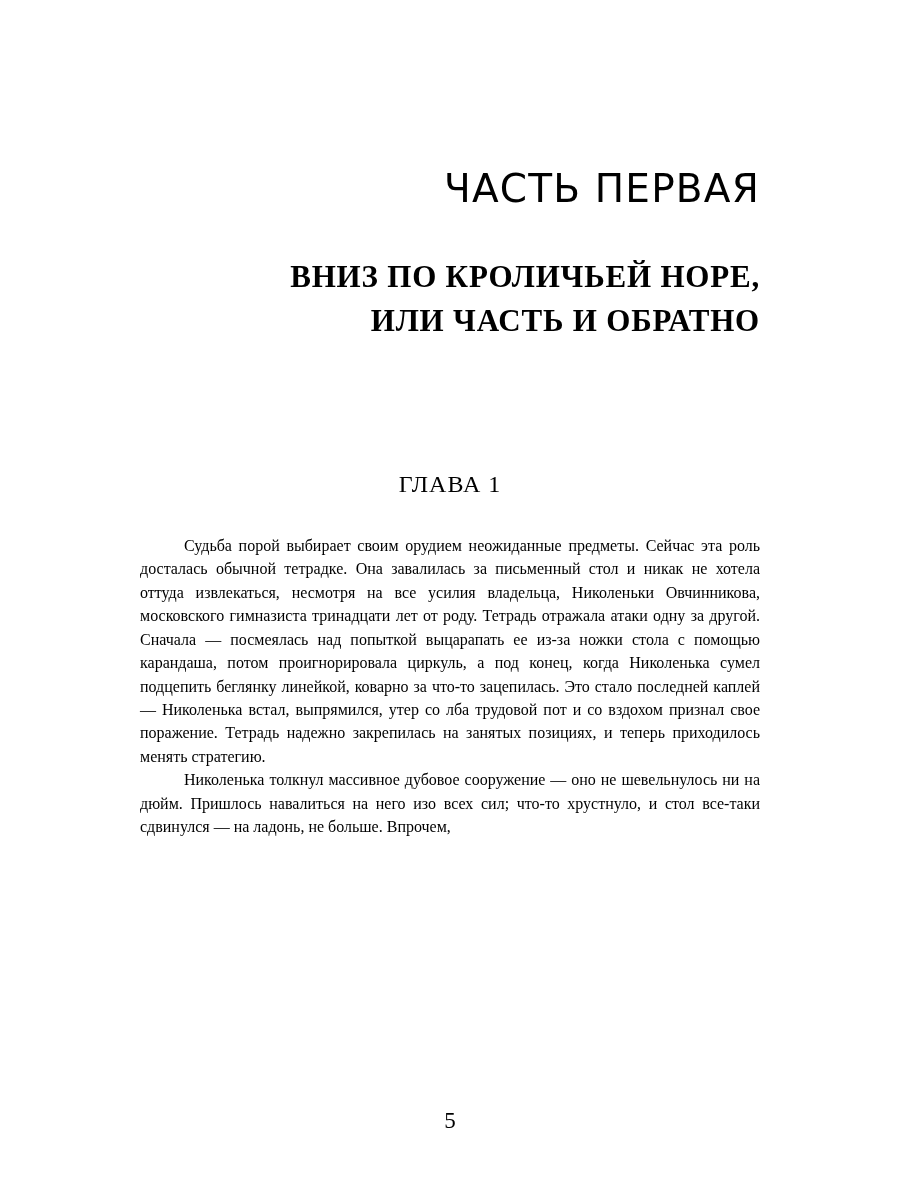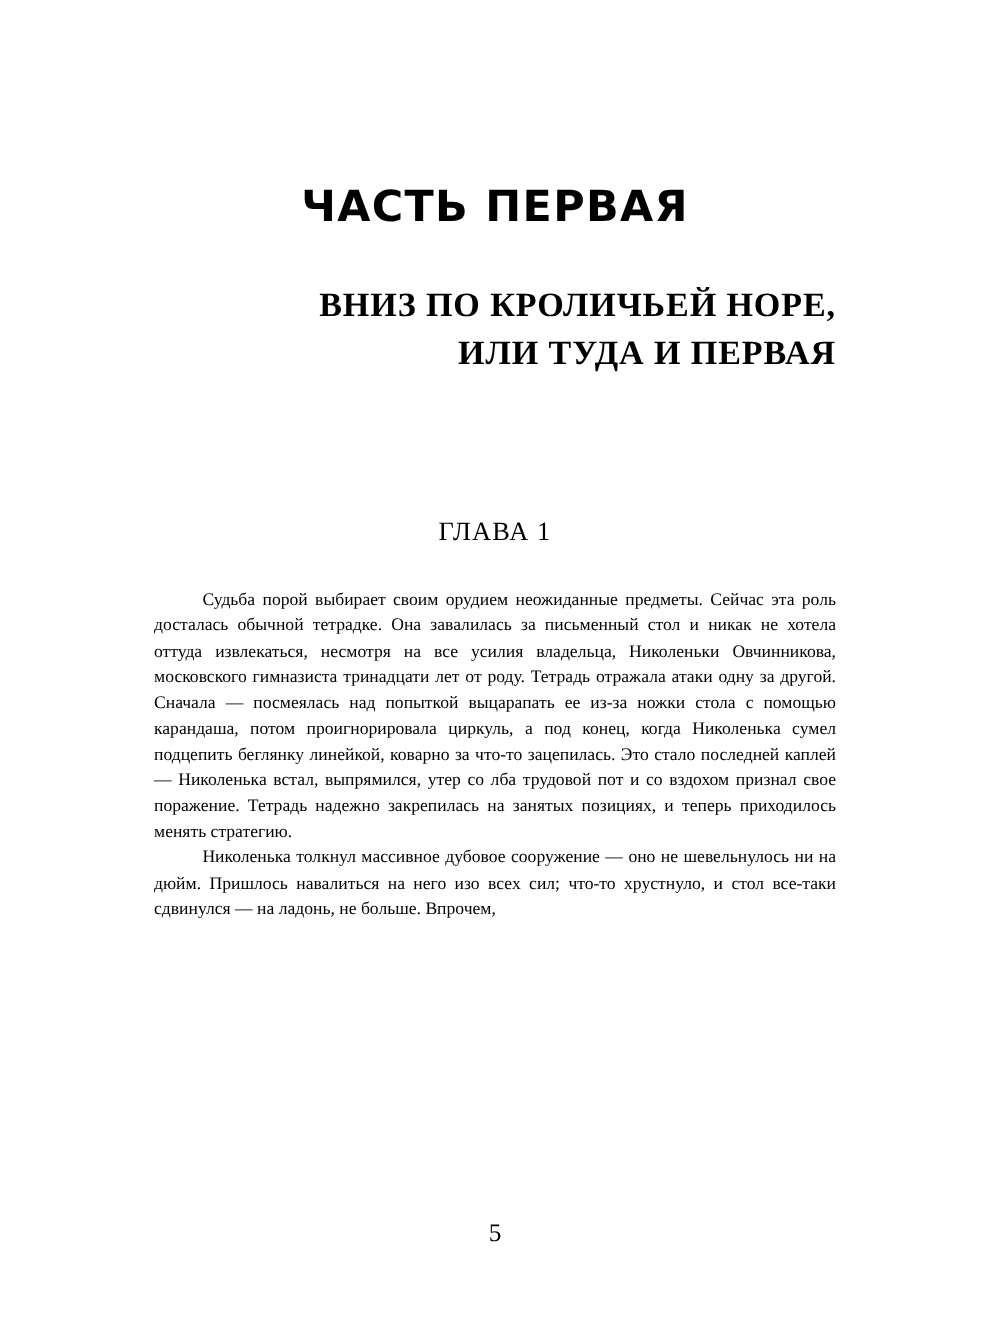--- a/index.html
+++ b/index.html
@@ -22,23 +22,23 @@
     background: #ffffff;
   }
   .content {
     position: absolute;
     left: 140px;
     right: 140px;
     top: 0;
   }
   .part-title {
     margin-top: 168px;
-    text-align: center;
+    text-align: right;
     font-family: "DejaVu Sans", "Liberation Sans", sans-serif;
-    font-weight: bold;
+    font-weight: normal;
     font-size: 39px;
     letter-spacing: 1.2px;
     line-height: 1.1;
   }
   .part-subtitle {
     margin-top: 44px;
     text-align: right;
     font-family: "Liberation Serif", "DejaVu Serif", serif;
     font-weight: bold;
     font-size: 31px;
@@ -79,21 +79,21 @@
 <body>
 
 <div class="page">
 
   <div class="content">
 
     <h1 class="part-title">ЧАСТЬ ПЕРВАЯ</h1>
 
     <h2 class="part-subtitle">
       <span>ВНИЗ ПО КРОЛИЧЬЕЙ НОРЕ,</span><br>
-      <span>ИЛИ ТУДА И ПЕРВАЯ</span>
+      <span>ИЛИ ЧАСТЬ И ОБРАТНО</span>
     </h2>
 
     <h3 class="chapter-title">ГЛАВА 1</h3>
 
     <div class="body-text">
       <p>Судьба порой выбирает своим орудием неожиданные предметы. Сейчас эта роль досталась обычной тетрадке. Она завалилась за письменный стол и никак не хотела оттуда извлекаться, несмотря на все усилия владельца, Николеньки Овчинникова, московского гимназиста тринадцати лет от роду. Тетрадь отражала атаки одну за другой. Сначала — посмеялась над попыткой выцарапать ее из-за ножки стола с помощью карандаша, потом проигнорировала циркуль, а под конец, когда Николенька сумел подцепить беглянку линейкой, коварно за что-то зацепилась. Это стало последней каплей — Николенька встал, выпрямился, утер со лба трудовой пот и со вздохом признал свое поражение. Тетрадь надежно закрепилась на занятых позициях, и теперь приходилось менять стратегию.</p>
       <p>Николенька толкнул массивное дубовое сооружение — оно не шевельнулось ни на дюйм. Пришлось навалиться на него изо всех сил; что-то хрустнуло, и стол все-таки сдвинулся — на ладонь, не больше. Впрочем,</p>
     </div>
 
   </div>

